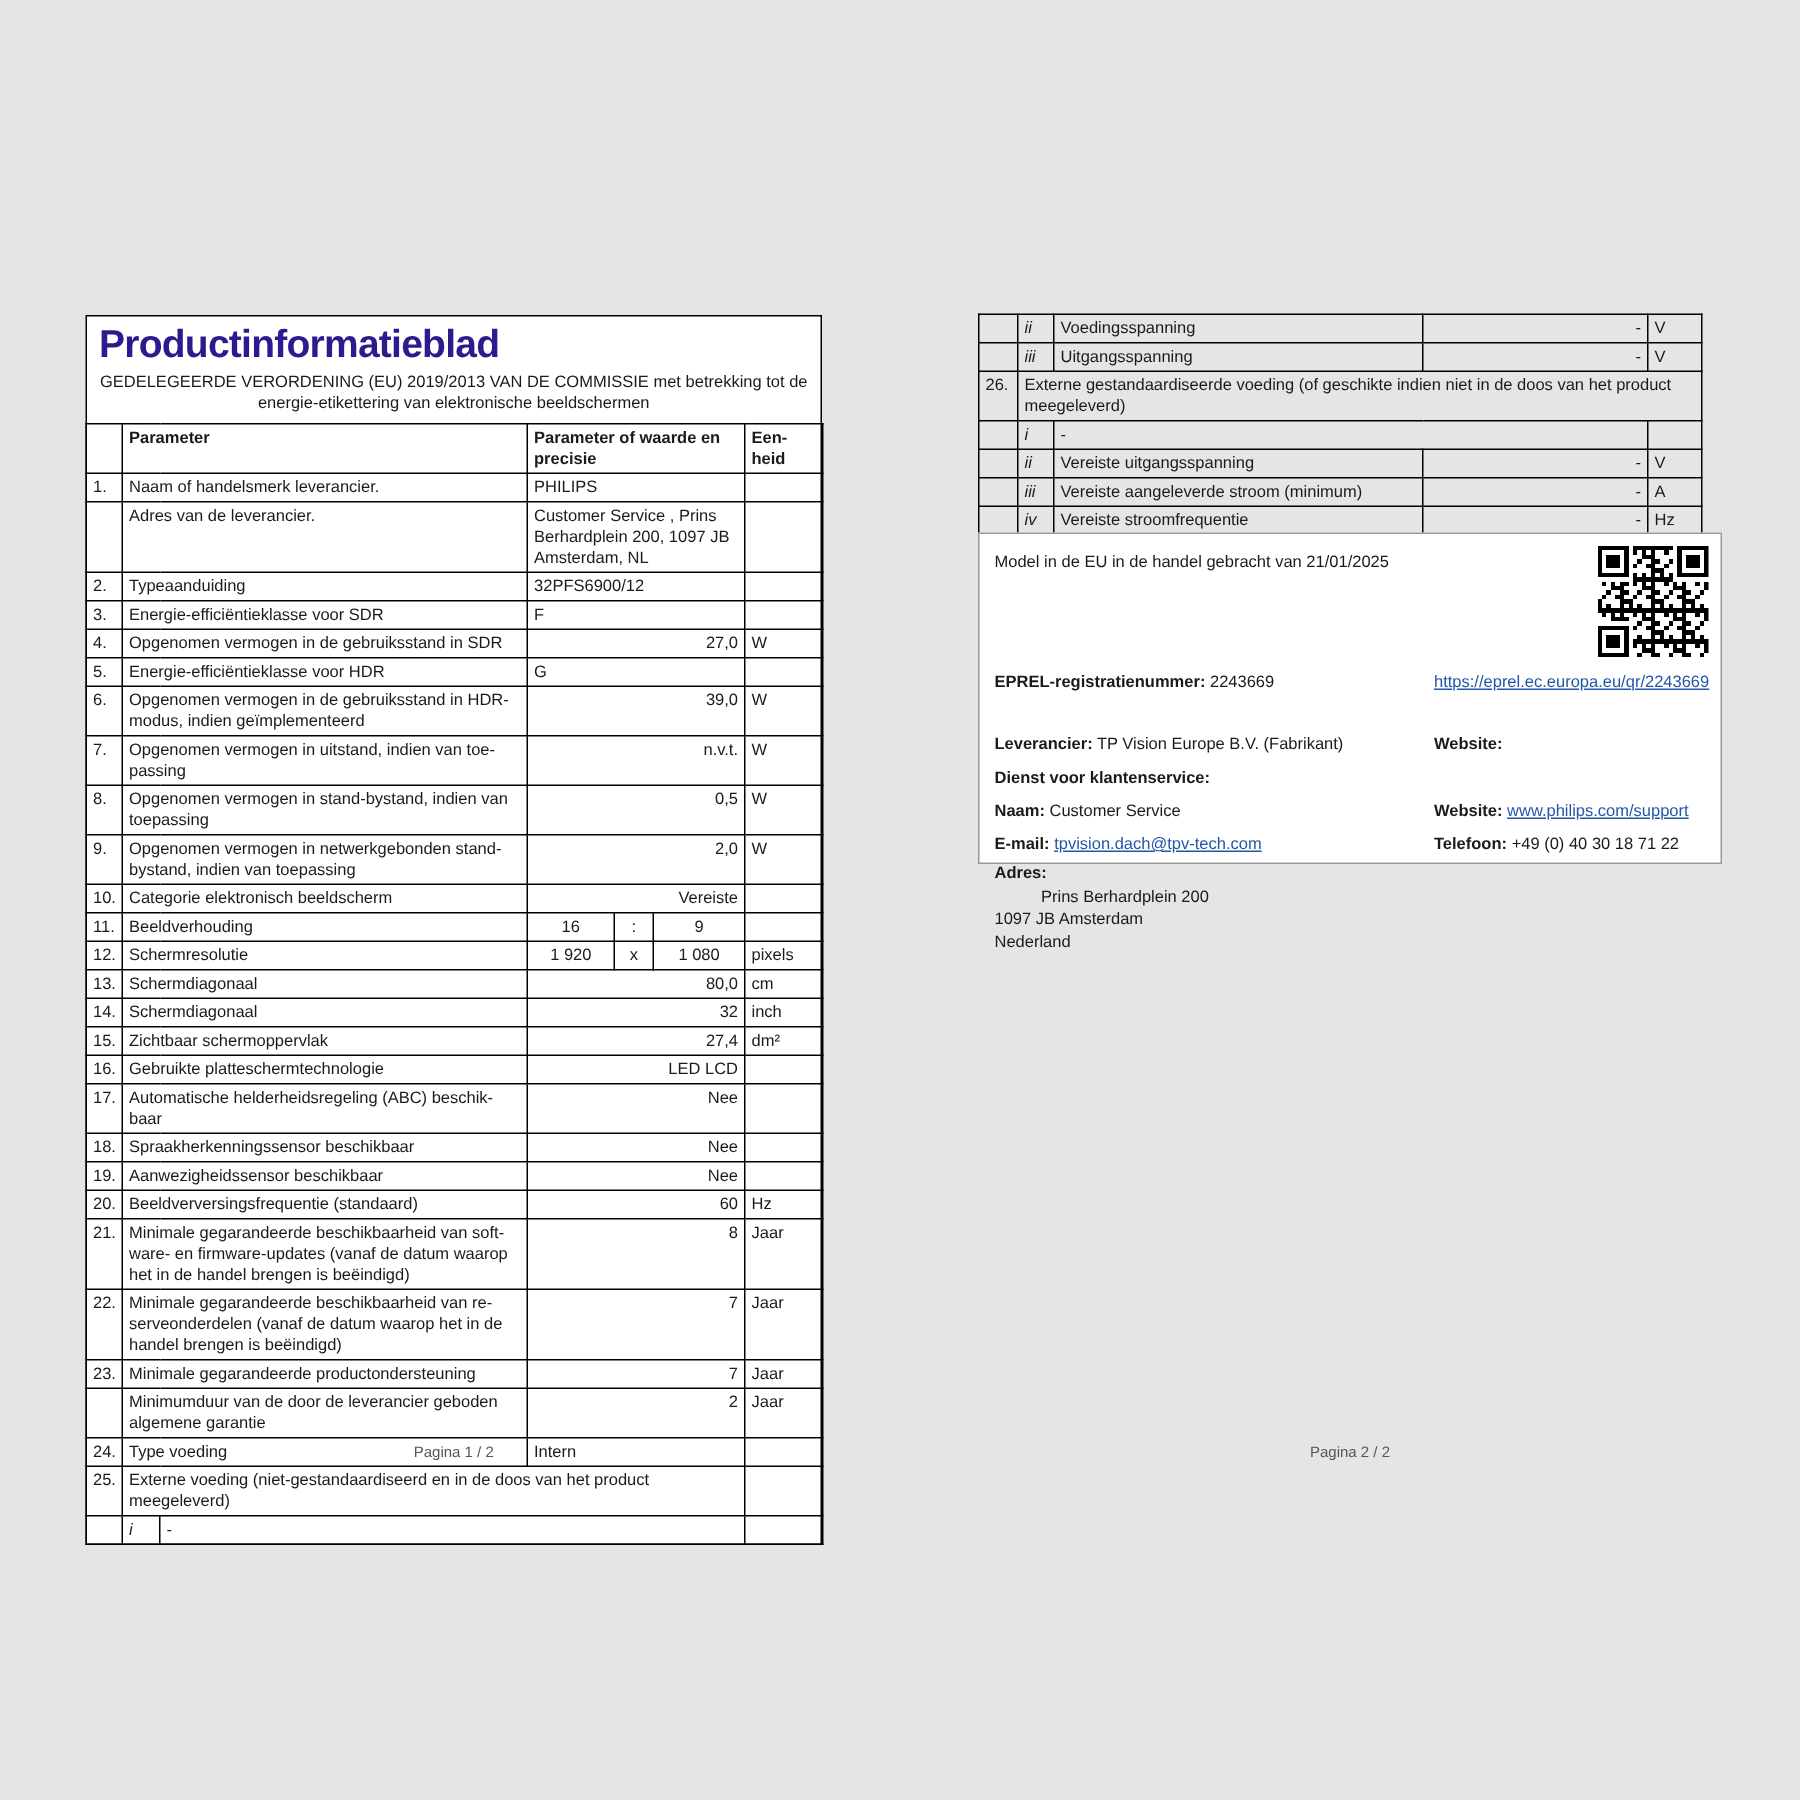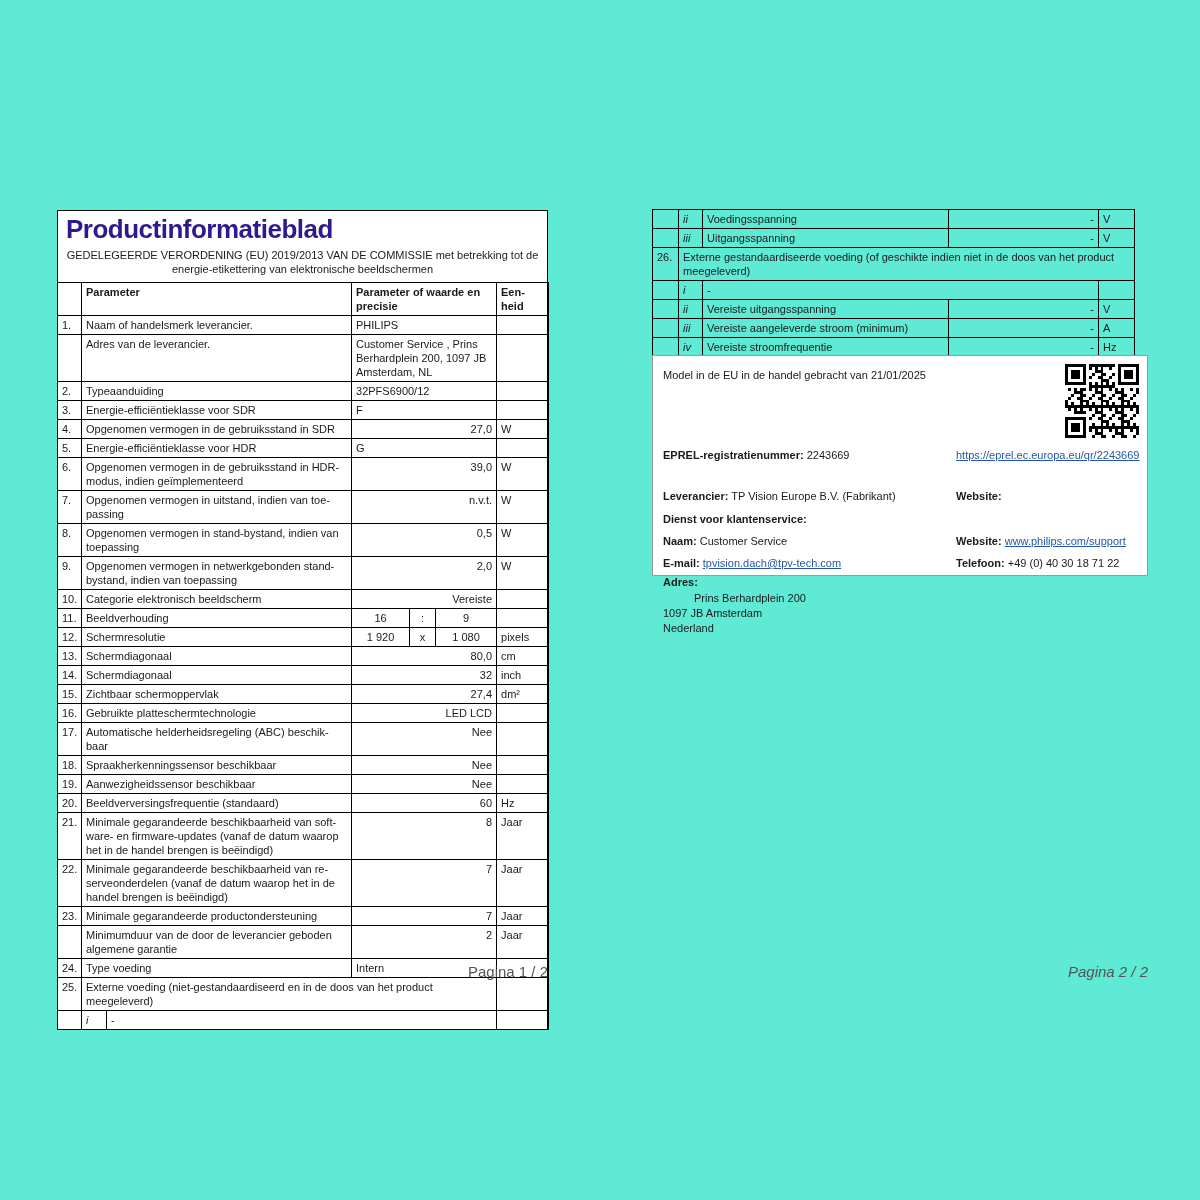--- a/index.html
+++ b/index.html
@@ -7,21 +7,21 @@
     --link-color:#2456a8;
     --text-color:#1a1a1a;
   }
   *{box-sizing:border-box;}
   html,body{margin:0;padding:0;background:#ffffff;}
   body{
     width:1200px;height:1200px;
     font-family:"Liberation Sans", sans-serif;
     color:var(--text-color);
   }
-  .canvas{position:relative;width:1200px;height:1200px;background:#5eead4;overflow:hidden;}
+  .canvas{position:relative;width:1200px;height:1200px;background:#e5e5e5;overflow:hidden;}
 
   
   .page1-box{
     position:absolute;left:57px;top:210px;width:491px;
     border:1px solid #000;background:#fff;
   }
   .title-block{padding:3px 8px 0 8px;}
   .doc-title{
     margin:0 0 4px 0;
     font-size:26px;font-weight:bold;color:var(--title-color);
@@ -75,24 +75,24 @@
   .row-a2{top:250px;}
   .row-a3{top:265px;}
   .blabel{font-weight:bold;}
   a.doclink{color:var(--link-color);text-decoration:underline;cursor:pointer;}
   .break-link{word-break:break-all;display:inline-block;width:185px;}
 
   .qr-wrap{position:absolute;right:8px;top:8px;width:74px;height:74px;}
   .qr-wrap svg{display:block;width:74px;height:74px;}
 
   .pfooter{
-    position:absolute;font-size:15px;color:#555;text-align:right;
+    position:absolute;font-size:10px;color:#555;text-align:center;
   }
   .pfooter.f1{left:57px;top:963px;width:491px;}
-  .pfooter.f2{left:652px;top:963px;width:496px;font-style:italic;}
+  .pfooter.f2{left:652px;top:963px;width:496px;}
 </style>
 </head>
 <body>
 
 <div class="canvas">
 
   <div class="page1-box">
     <div class="title-block">
       <h1 class="doc-title">Productinformatieblad</h1>
       <p class="doc-subtitle">GEDELEGEERDE VERORDENING (EU) 2019/2013 VAN DE COMMISSIE met betrekking tot de energie-etikettering van elektronische beeldschermen</p>

